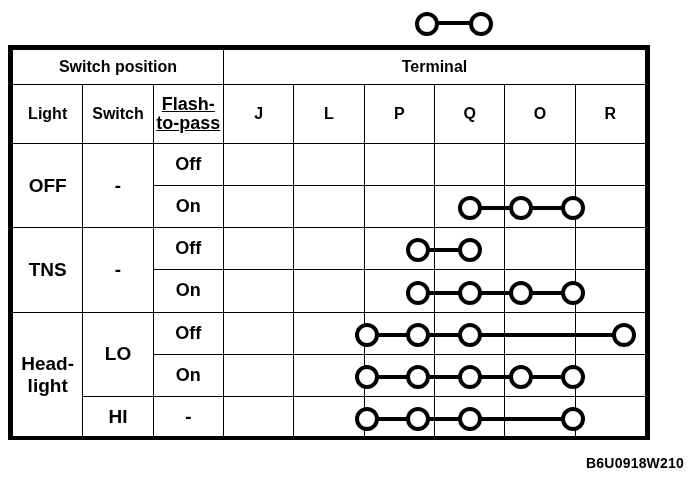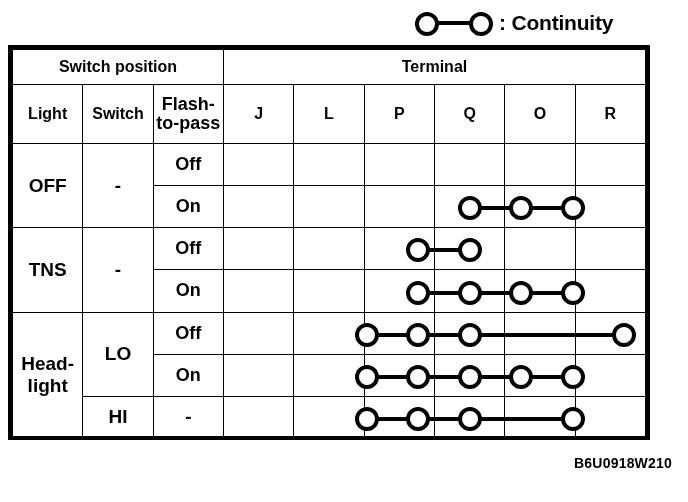--- a/index.html
+++ b/index.html
@@ -79,48 +79,47 @@
   }
   #marks .node{
     position:absolute;
     width:16px;height:16px;
     border:4px solid #000;border-radius:50%;
     background:#fff;box-sizing:content-box;
   }
   
   #figcode{
     position:absolute;
-    right:16px; top:455px;
+    right:4px; top:455px;
     font-size:14px;font-weight:bold;
     letter-spacing:0.2px;
   }
 </style>
 </head>
 <body>
 
 <div id="legend">
   <div class="sym">
     <div class="lnk"></div>
     <div class="cir a"></div>
     <div class="cir b"></div>
   </div>
-  <div class="txt">: Continuity</div>
 </div>
 
 <div id="frame">
   <table class="grid">
     <tbody id="tbody">
         <tr>
           <th class="grouphdr" colspan="3" style="height: 34px;">Switch position</th>
           <th class="grouphdr" colspan="6" style="height: 34px;">Terminal</th>
         </tr>
         <tr>
           <th class="colhdr" style="width: 95px; height: 58px;">Light</th>
           <th class="colhdr" style="width: 120px; height: 58px;">Switch</th>
-          <th class="colhdr two" style="width: 110px; height: 58px;">
+          <th class="colhdr two" style="width: 110px; height: 58px; text-decoration: underline;">
             <div>Flash-</div>
             <div>to-pass</div>
           </th>
           <th class="colhdr" style="width: 51.5px;">J</th>
           <th class="colhdr" style="width: 51.5px;">L</th>
           <th class="colhdr" style="width: 51.5px;">P</th>
           <th class="colhdr" style="width: 51.5px;">Q</th>
           <th class="colhdr" style="width: 51.5px;">O</th>
           <th class="colhdr" style="width: 51.5px;">R</th>
         </tr>

